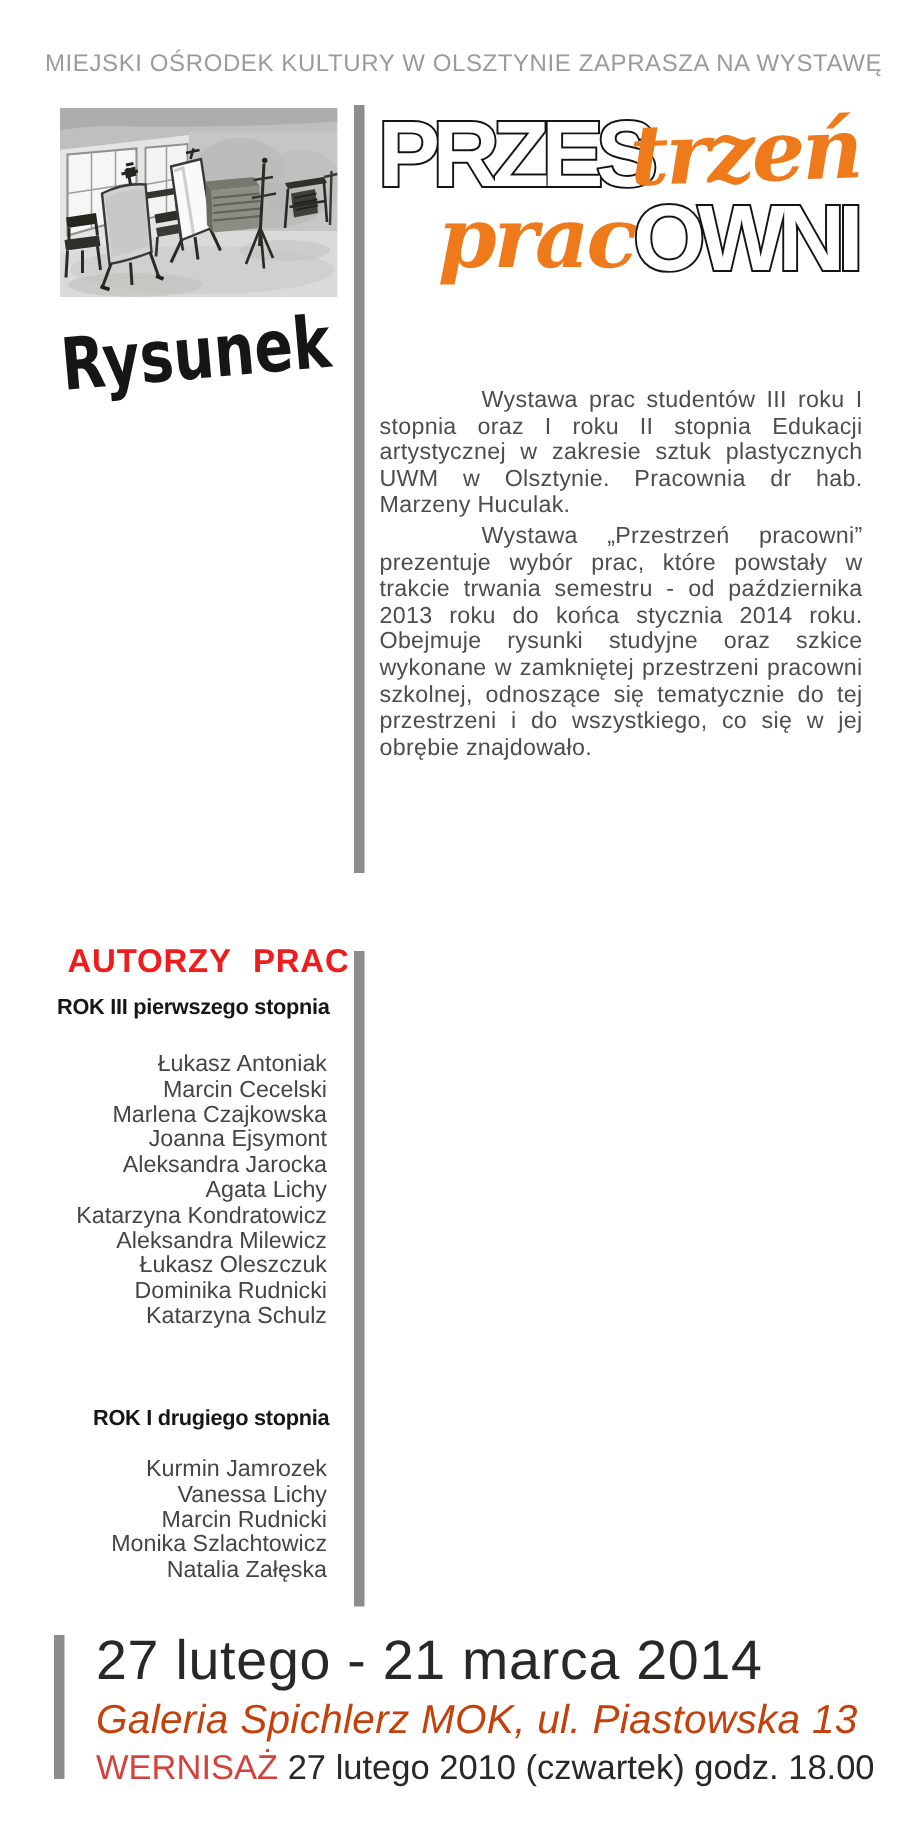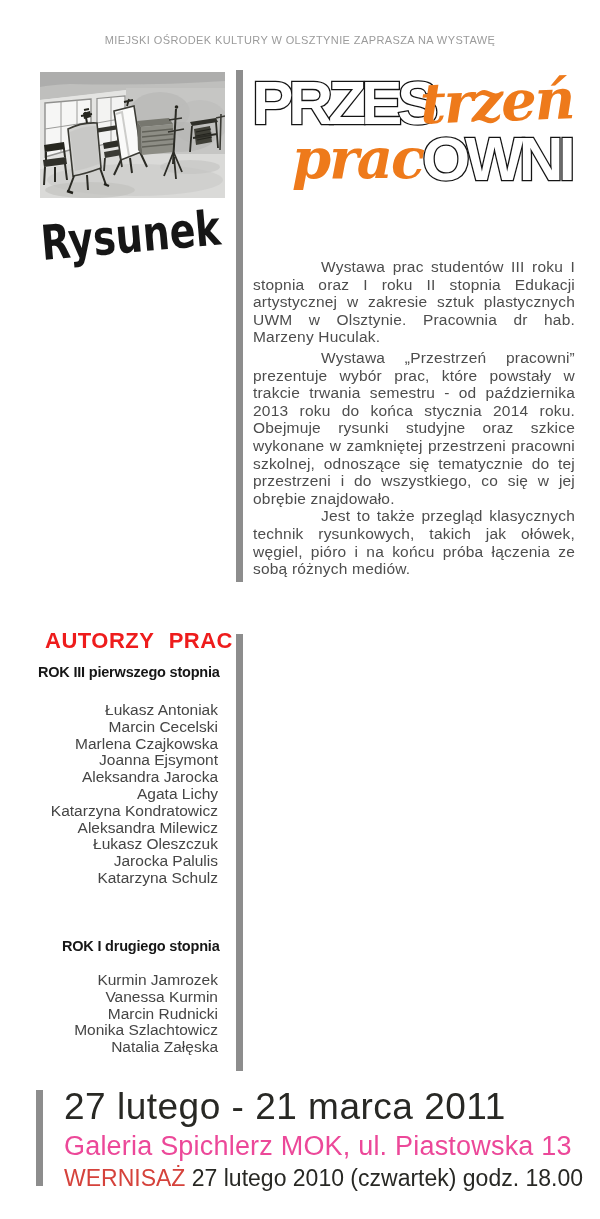--- a/index.html
+++ b/index.html
@@ -3,21 +3,21 @@
 <meta charset="utf-8">
 <style>
   html,body{margin:0;padding:0;background:#ffffff;}
   .poster{
     position:relative;width:600px;height:1219px;background:#ffffff;
     font-family:"Liberation Sans",sans-serif;overflow:hidden;
   }
   
   .invite{
     position:absolute;left:30px;top:34px;width:540px;text-align:center;
-    font-size:11px;letter-spacing:.4px;color:#9b9b9b;white-space:nowrap;
+    font-size:16px;letter-spacing:.4px;color:#9b9b9b;white-space:nowrap;
   }
   
   .sketch{position:absolute;left:40px;top:72px;width:185px;height:126px;display:block;}
   
   .bar{position:absolute;background:#8d8d8d;width:7px;}
   .bar1{left:236px;top:70px;height:512px;}
   .bar2{left:236px;top:634px;height:437px;}
   .bar3{left:36px;top:1090px;height:96px;}
   
   .logo-svg{position:absolute;left:252px;top:74px;width:336px;height:114px;overflow:visible;}
@@ -56,22 +56,22 @@
     font-size:15.5px;line-height:16.8px;color:#454545;
   }
   .names1{top:702px;}
   .names2{top:972px;}
   
   .footer-dates{
     position:absolute;left:64px;top:1086px;font-size:37px;color:#282824;
     letter-spacing:.5px;white-space:nowrap;
   }
   .footer-venue{
-    position:absolute;left:64px;top:1131px;font-size:27px;color:#ec4899;
-    letter-spacing:.2px;white-space:nowrap;
+    position:absolute;left:64px;top:1131px;font-size:27px;color:#c2410c;
+    letter-spacing:.2px;white-space:nowrap;font-style:italic;
   }
   .footer-vernissage{
     position:absolute;left:64px;top:1165px;font-size:23px;color:#282824;
     white-space:nowrap;
   }
   .footer-vernissage .red{color:#d5423b;}
 </style>
 </head>
 <body>
 
@@ -140,47 +140,46 @@
     <text class="outline" x="170" y="106" font-size="62">OWNI</text>
   </svg>
 
   <svg class="rysunek-svg" viewBox="0 0 190 72" aria-hidden="true">
     <text class="hand" x="3" y="52" font-size="48" textLength="180" lengthAdjust="spacingAndGlyphs" transform="rotate(-5 95 40)">Rysunek</text>
   </svg>
 
   <div class="intro">
     <p class="gap">Wystawa prac studentów III roku I stopnia oraz I roku II stopnia Edukacji artystycznej w zakresie sztuk plastycznych UWM w Olsztynie. Pracownia dr hab. Marzeny Huculak.</p>
     <p>Wystawa „Przestrzeń pracowni” prezentuje wybór prac, które powstały w trakcie trwania semestru - od października 2013 roku do końca stycznia 2014 roku. Obejmuje rysunki studyjne oraz szkice wykonane w zamkniętej przestrzeni pracowni szkolnej, odnoszące się tematycznie do tej przestrzeni i do wszystkiego, co się w jej obrębie znajdowało.</p>
-    <p>Jest to także przegląd klasycznych technik rysunkowych, takich jak ołówek, węgiel, pióro i na końcu próba łączenia ze sobą różnych mediów.</p>
   </div>
 
   <div class="authors-title">AUTORZY PRAC</div>
   <div class="group-label label1">ROK III pierwszego stopnia</div>
 
   <div class="names names1">
     <div>Łukasz Antoniak</div>
     <div>Marcin Cecelski</div>
     <div>Marlena Czajkowska</div>
     <div>Joanna Ejsymont</div>
     <div>Aleksandra Jarocka</div>
     <div>Agata Lichy</div>
     <div>Katarzyna Kondratowicz</div>
     <div>Aleksandra Milewicz</div>
     <div>Łukasz Oleszczuk</div>
-    <div>Jarocka Palulis</div>
+    <div>Dominika Rudnicki</div>
     <div>Katarzyna Schulz</div>
   </div>
 
   <div class="group-label label2">ROK I drugiego stopnia</div>
 
   <div class="names names2">
     <div>Kurmin Jamrozek</div>
-    <div>Vanessa Kurmin</div>
+    <div>Vanessa Lichy</div>
     <div>Marcin Rudnicki</div>
     <div>Monika Szlachtowicz</div>
     <div>Natalia Załęska</div>
   </div>
 
-  <div class="footer-dates">27 lutego - 21 marca 2011</div>
+  <div class="footer-dates">27 lutego - 21 marca 2014</div>
   <div class="footer-venue">Galeria Spichlerz MOK, ul. Piastowska 13</div>
   <div class="footer-vernissage"><span class="red">WERNISAŻ</span> <span>27 lutego 2010 (czwartek) godz. 18.00</span></div>
 
 </div>
 
 </body></html>

